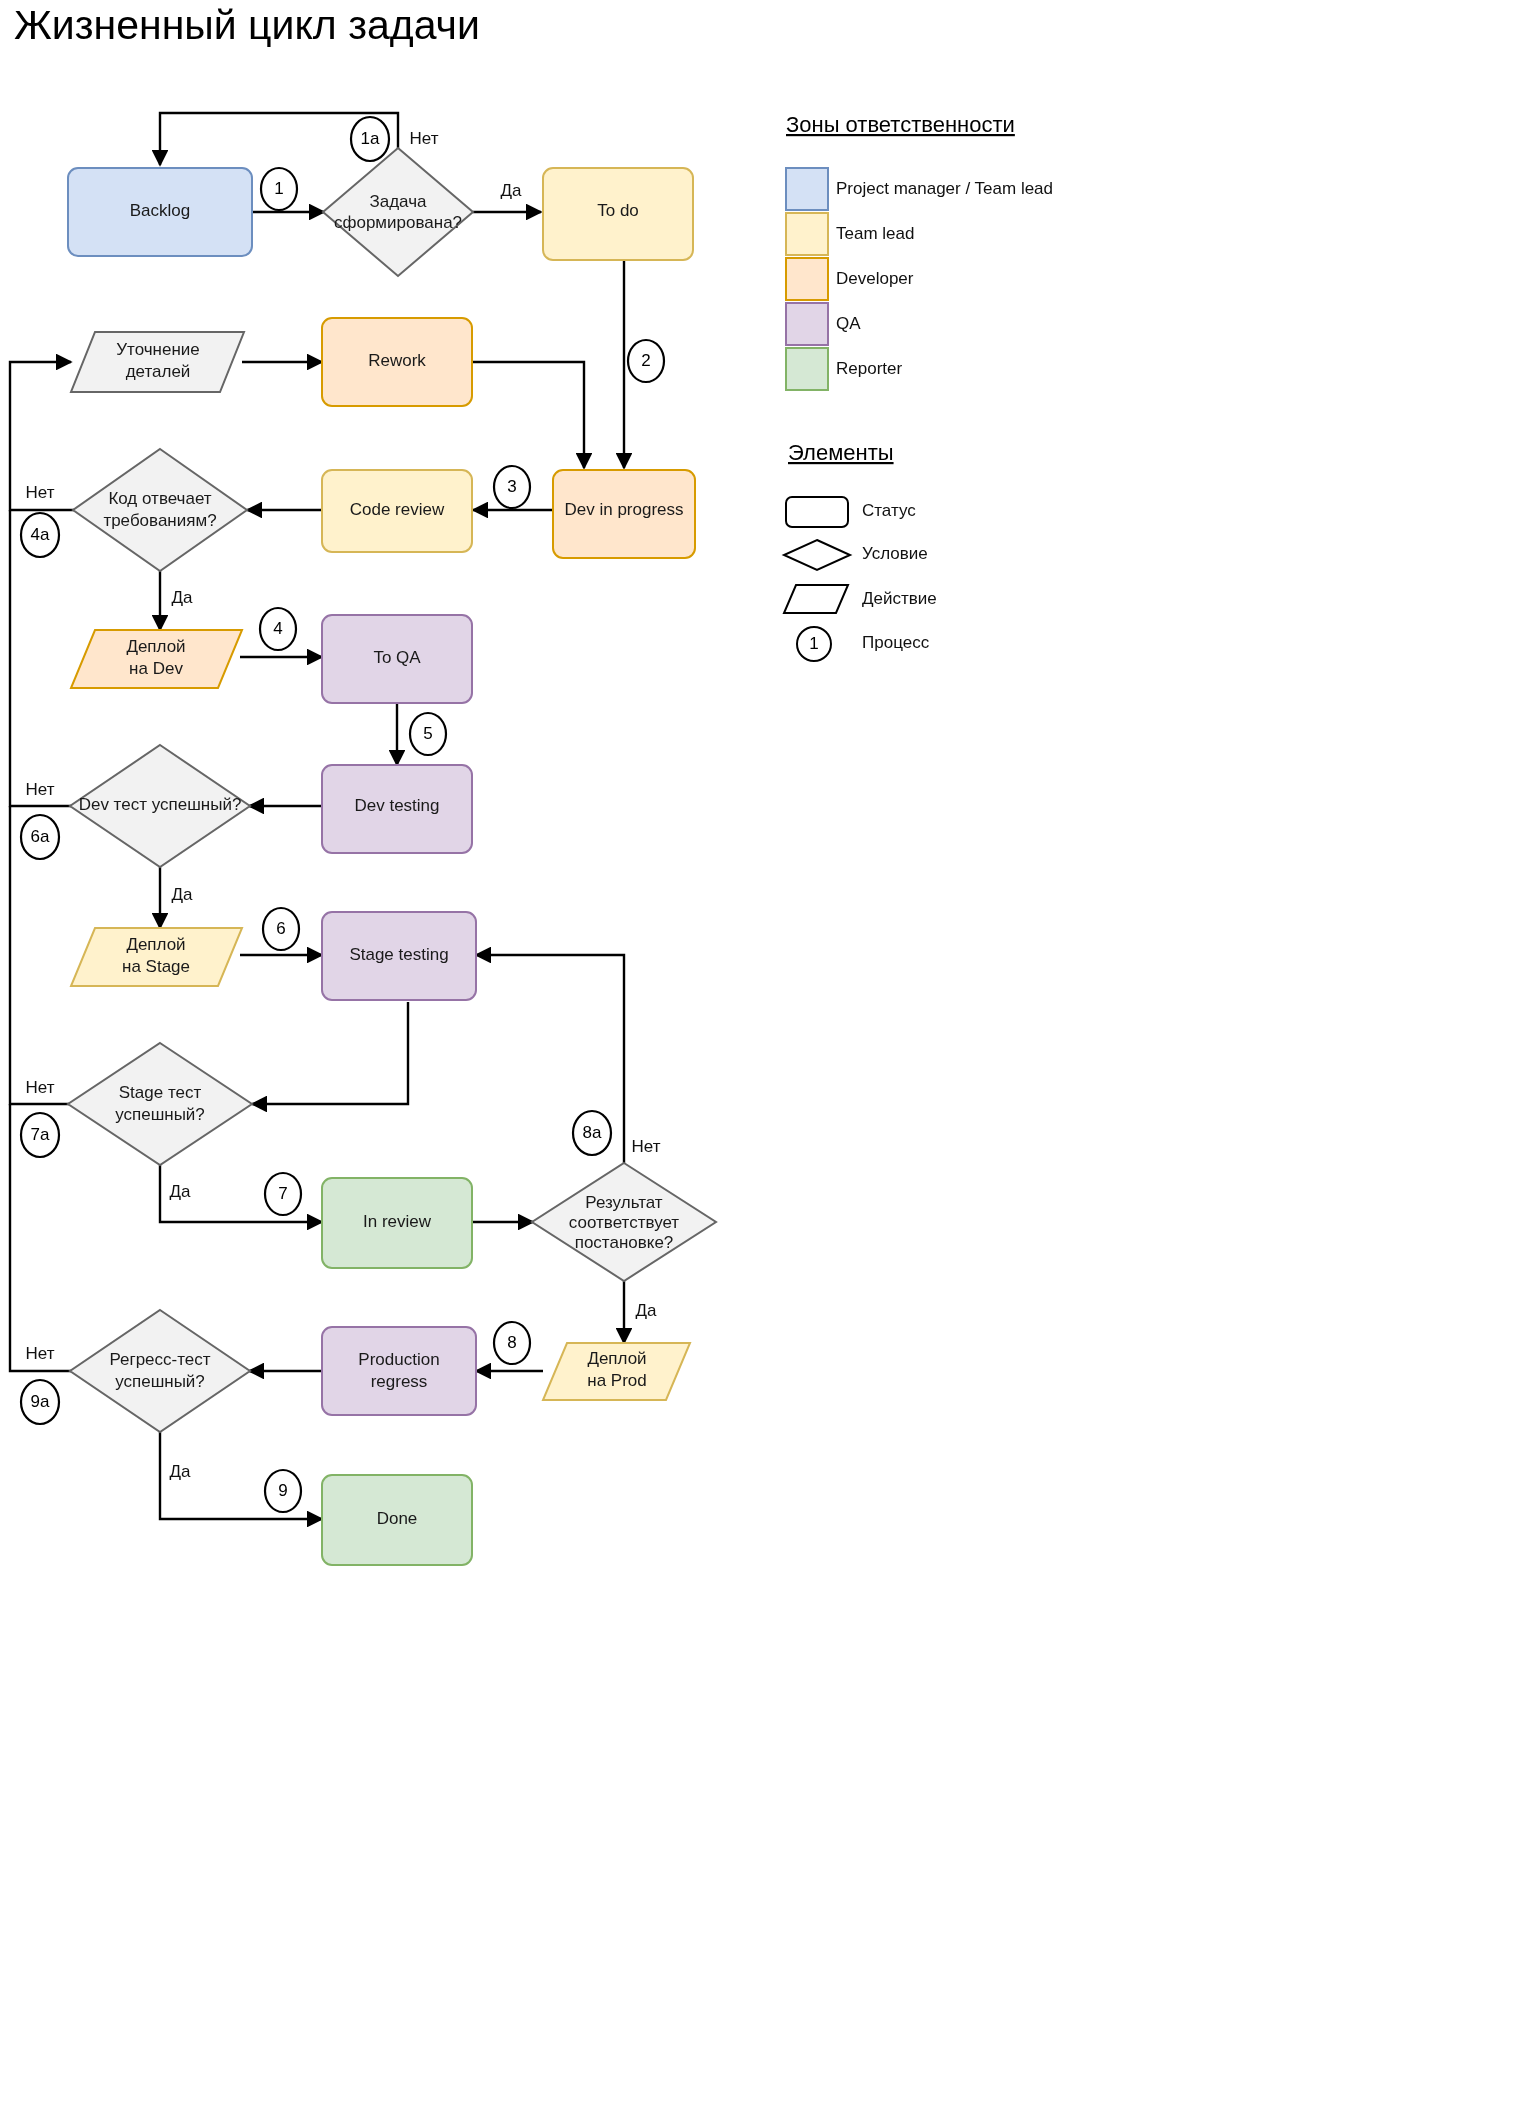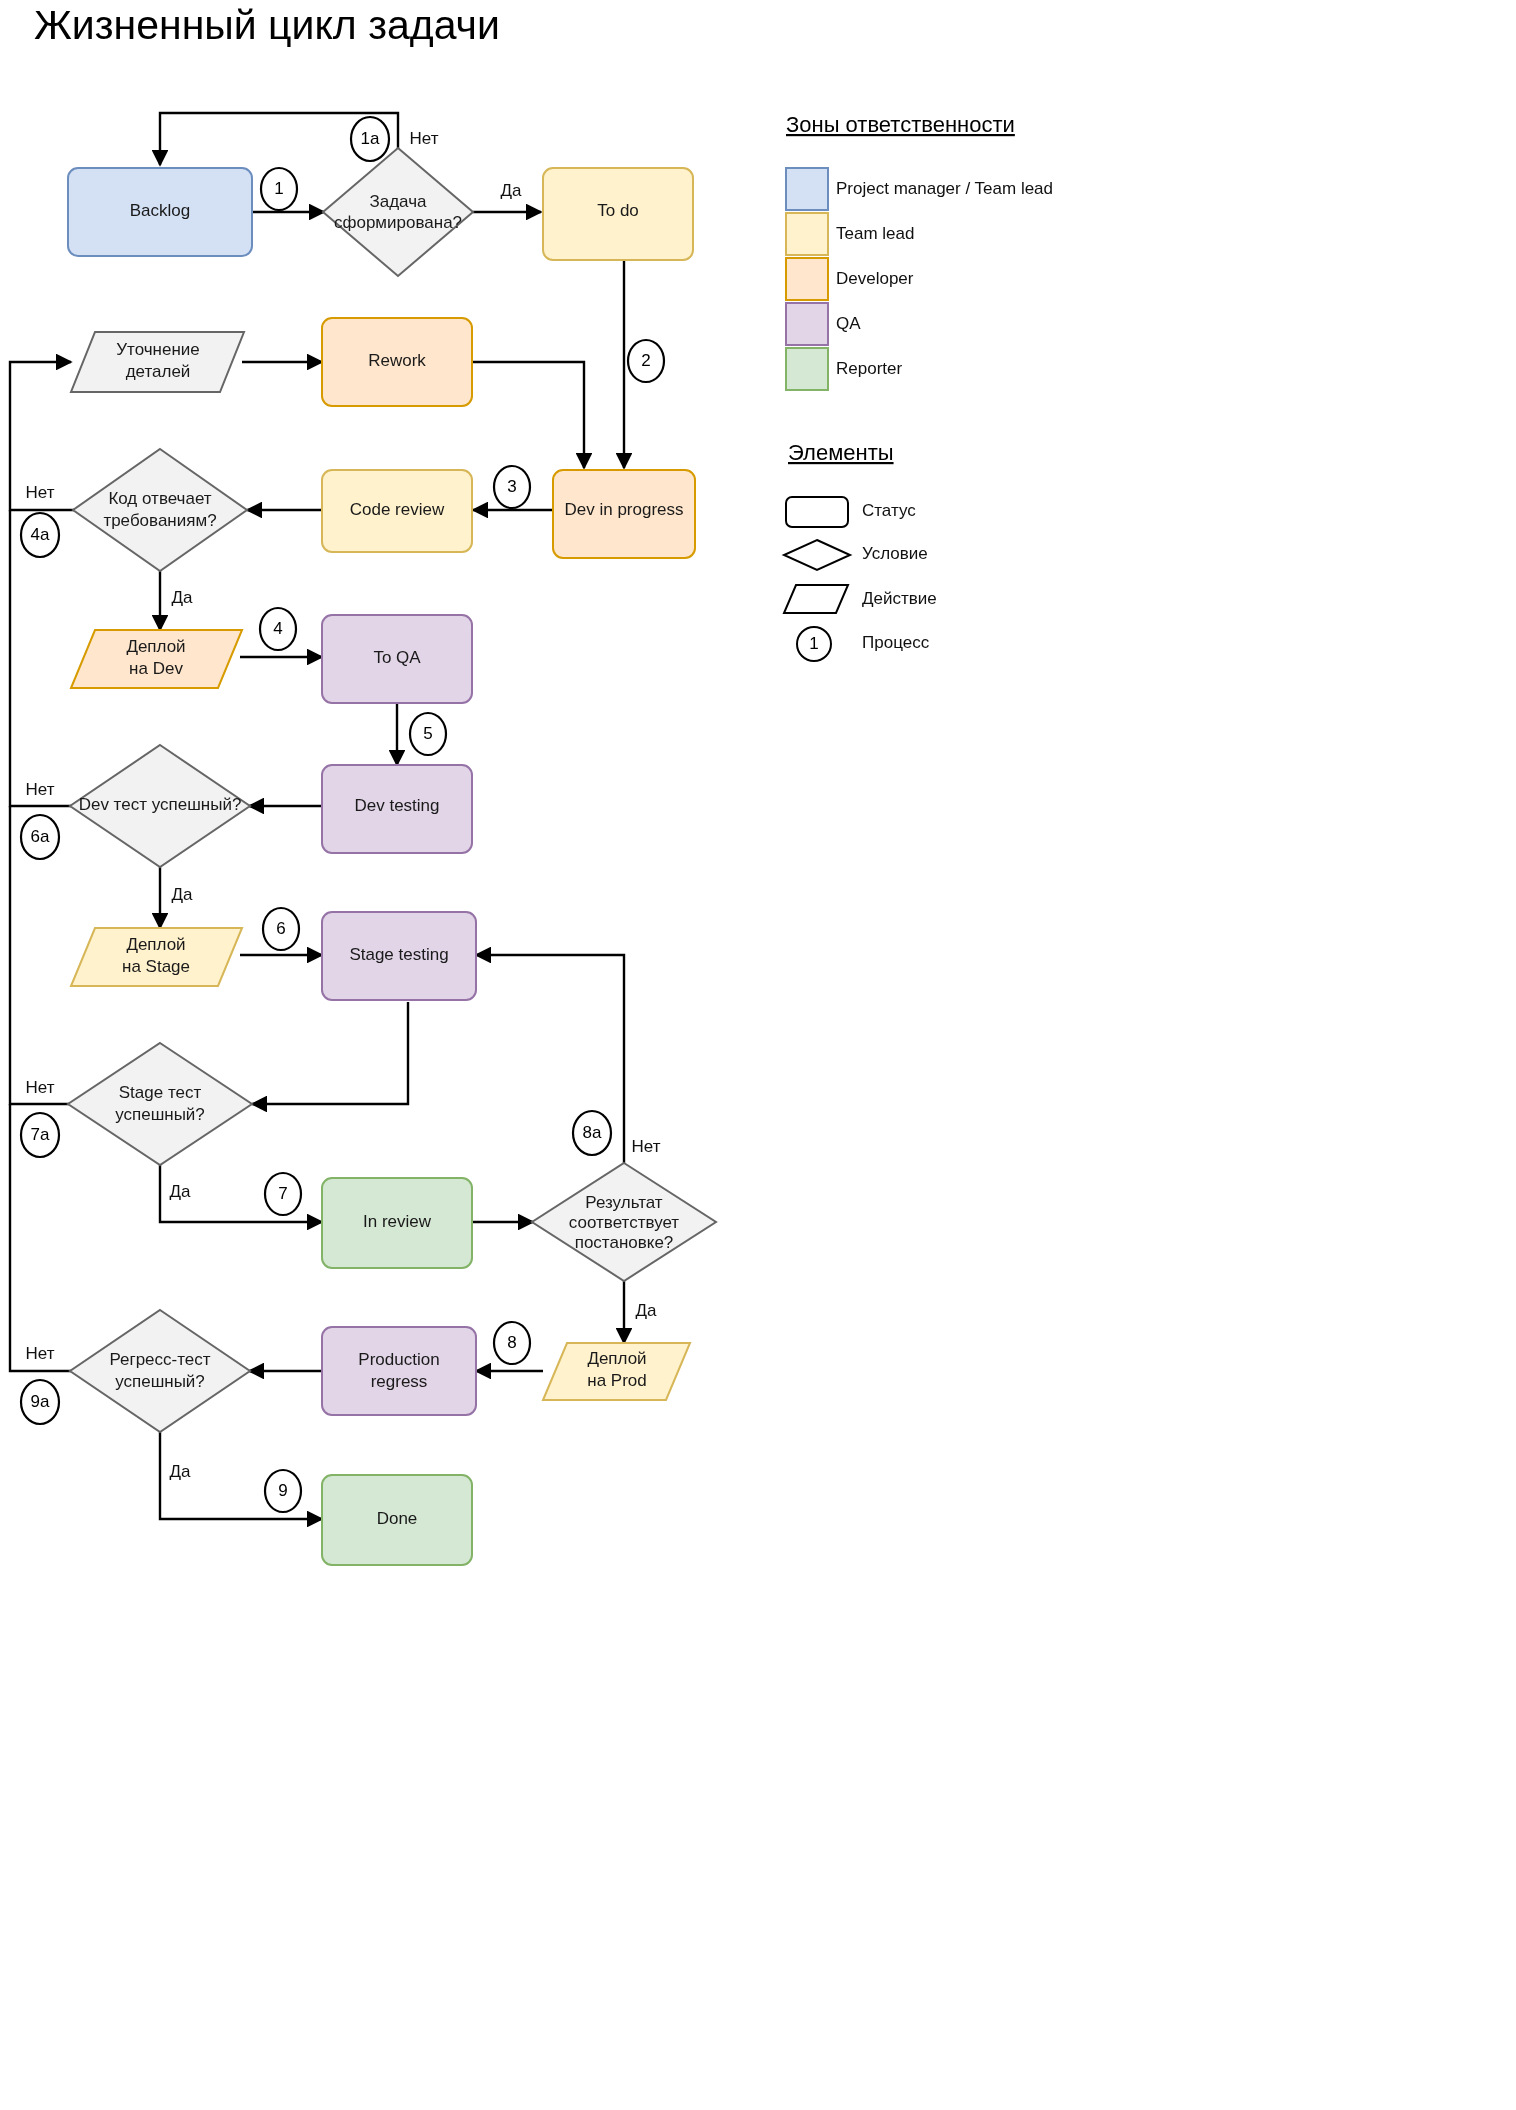--- a/index.html
+++ b/index.html
@@ -15,21 +15,20 @@
     overflow: hidden;
   }
   #page-title {
     position: absolute;
     left: 14px;
     top: 2px;
     font-size: 41px;
     color: #000000;
     letter-spacing: 0px;
     white-space: nowrap;
-    margin-left: 20px;
   }
   svg.canvas {
     position: absolute;
     left: 0;
     top: 0;
     width: 1516px;
     height: 2110px;
   }
   .node-label {
     font-family: "Liberation Sans", sans-serif;

